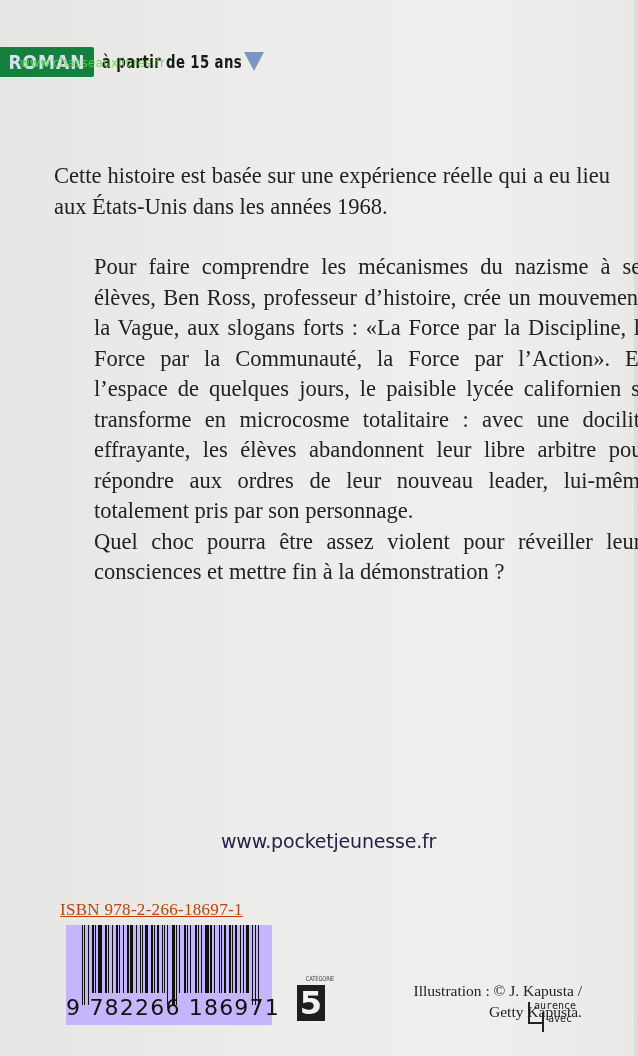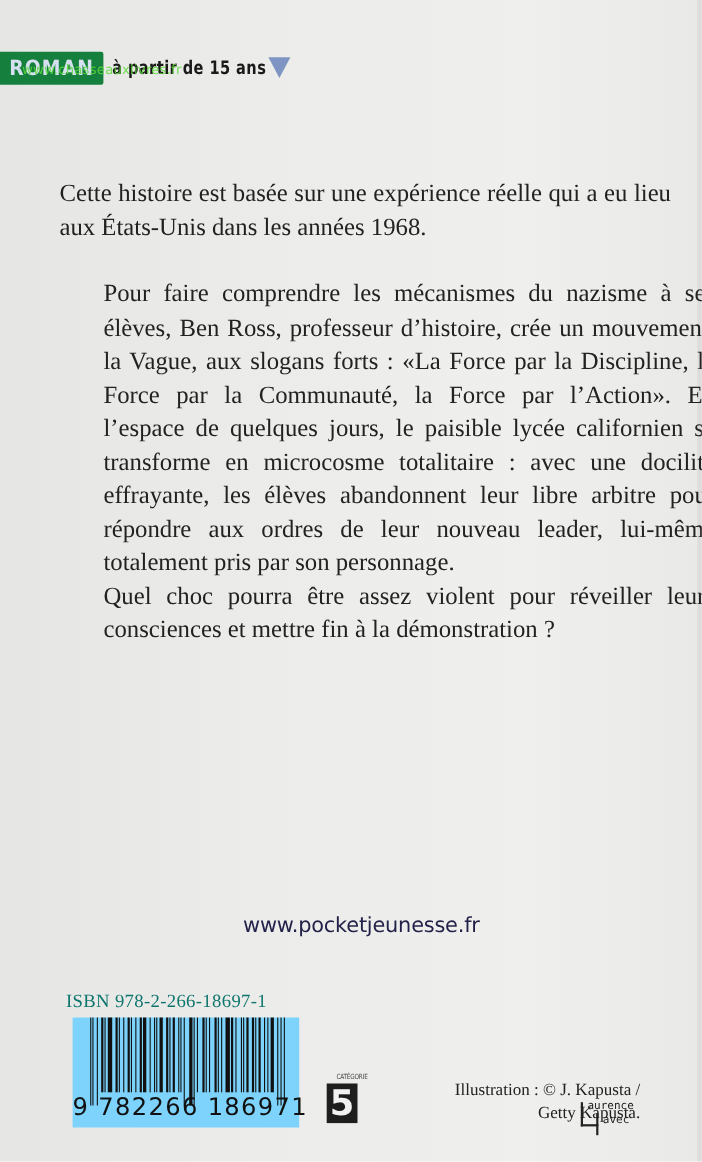--- a/index.html
+++ b/index.html
@@ -29,22 +29,22 @@
     }
     
     .blurb { position:absolute; left:54px; width:556px; font-size:22.5px; line-height:30.5px; color:#222; }
     .blurb p { margin:0; text-align:justify; text-align-last:left; }
     .p1 { top:161px; }
     .p2 { top:252px;margin-left:40px; }
     .url {
       position:absolute; left:221px; top:830px; font-family:"DejaVu Sans", sans-serif; font-size:19px;
       color:#23224a; letter-spacing:-0.2px;
     }
-    .isbn { position:absolute; left:60px; top:900px; font-size:17px; color:#0f766e; letter-spacing:0.3px; }
-    .barcode-box { position:absolute; left:66px; top:925px; width:206px; height:100px; background:#7dd3fc; }
+    .isbn { position:absolute; left:60px; top:900px; font-size:17px; color:#c2410c; letter-spacing:0.3px;text-decoration:underline; }
+    .barcode-box { position:absolute; left:66px; top:925px; width:206px; height:100px; background:#c4b5fd; }
     .bars { position:absolute; left:16px; top:0; width:180px; height:76px; display:flex; align-items:flex-start; }
     .bar { background:#111; height:68px; }
     .bar.guard { height:80px; }
     .barcode-digits {
       position:absolute; left:0; top:70px; width:206px; font-family:"DejaVu Sans", sans-serif; font-size:22px;
       color:#111; letter-spacing:1.2px; white-space:nowrap;
     }
     .cat { position:absolute; left:297px; top:975px; text-align:center; width:46px; }
     .cat-label { font-family:"DejaVu Sans", sans-serif; font-size:6.5px; color:#444; transform:scaleX(0.8); letter-spacing:-0.2px; }
     .cat-box { margin-top:2px; background:#1e1e1e; color:#f2f2f2; width:28px; height:36px;

